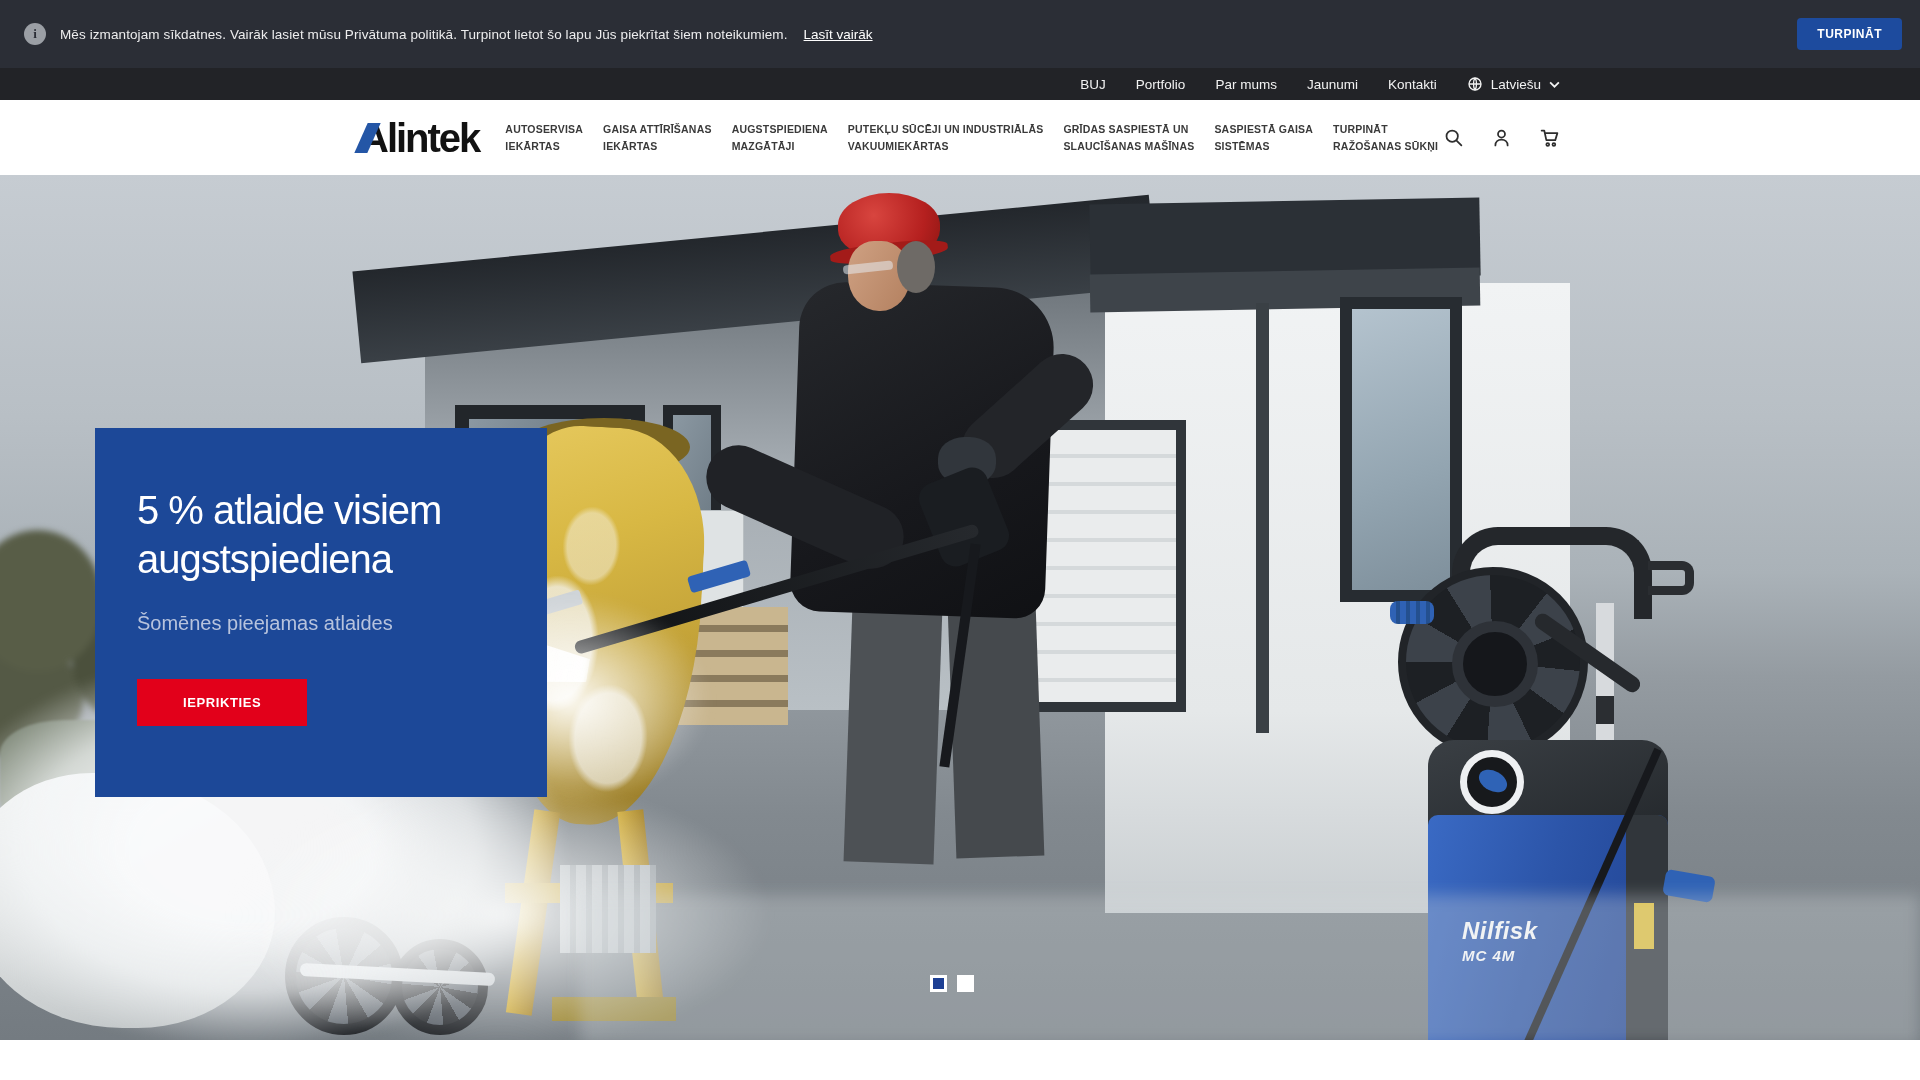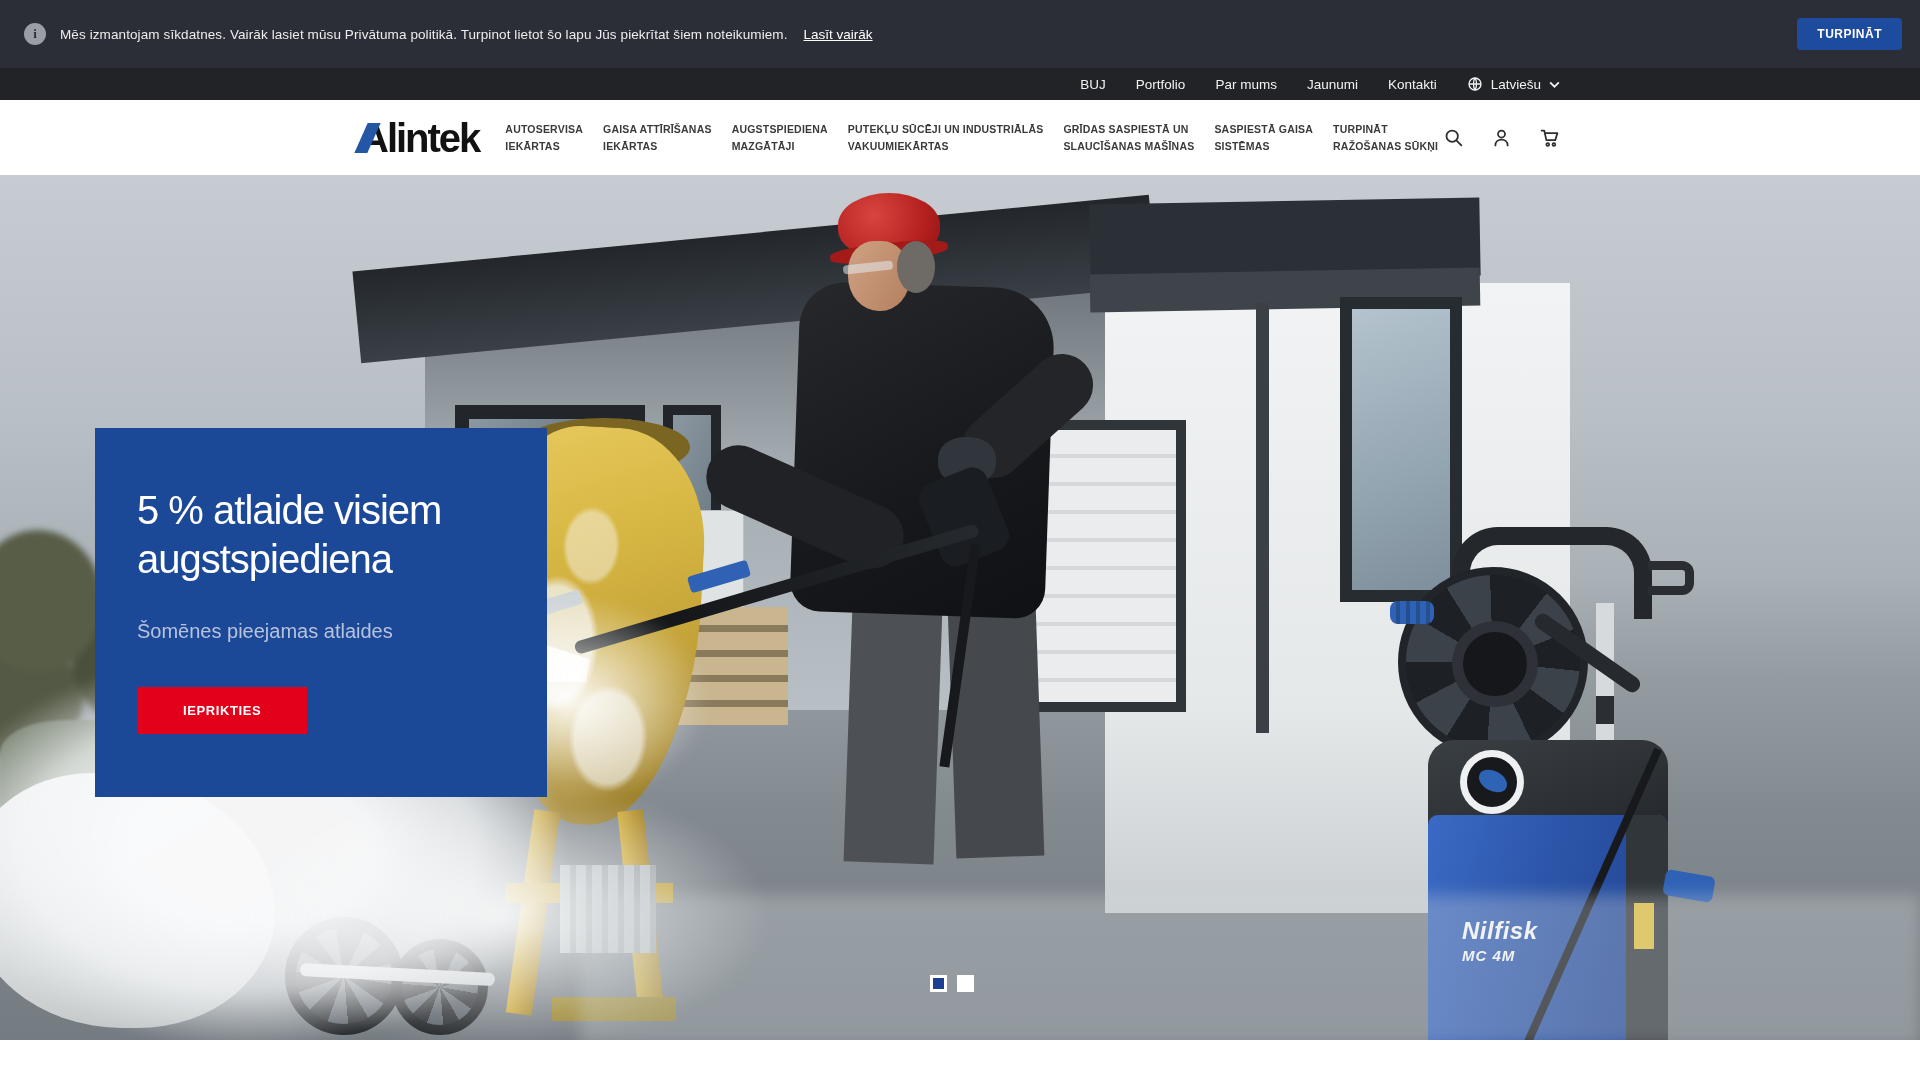--- a/index.html
+++ b/index.html
@@ -187,21 +187,21 @@
   .wet-ground { left:580px; top:720px; width:1340px; height:150px; filter:blur(8px);
                 background:rgba(212,217,220,.32); }
 
   
   .promo { left:95px; top:253px; width:452px; height:369px; background:#1c4898;
            display:flex; flex-direction:column; align-items:flex-start;
            padding:58px 30px 0 42px; }
   .promo * { position:static; }
   .promo-title { color:#fff; font-size:40px; line-height:1.22; font-weight:normal; letter-spacing:-1px; }
   .promo-title span { display:block; white-space:nowrap; }
-  .promo-sub { color:#b7c3dd; font-size:20px; margin-top:36px; }
+  .promo-sub { color:#b7c3dd; font-size:20px; margin-top:28px; }
   .promo-btn { margin-top:44px; background:#e2001a; color:#fff; border:none; cursor:pointer;
                font-size:13px; font-weight:bold; letter-spacing:.6px; padding:16px 46px; }
 
   
   .dots { left:930px; top:800px; display:flex; gap:10px; }
   .dots * { position:static; }
   .dot { width:17px; height:17px; border:3px solid #fff; background:#fff; padding:0; cursor:pointer; }
   .dot.active { background:#1d3f93; }
 </style>
 </head>

